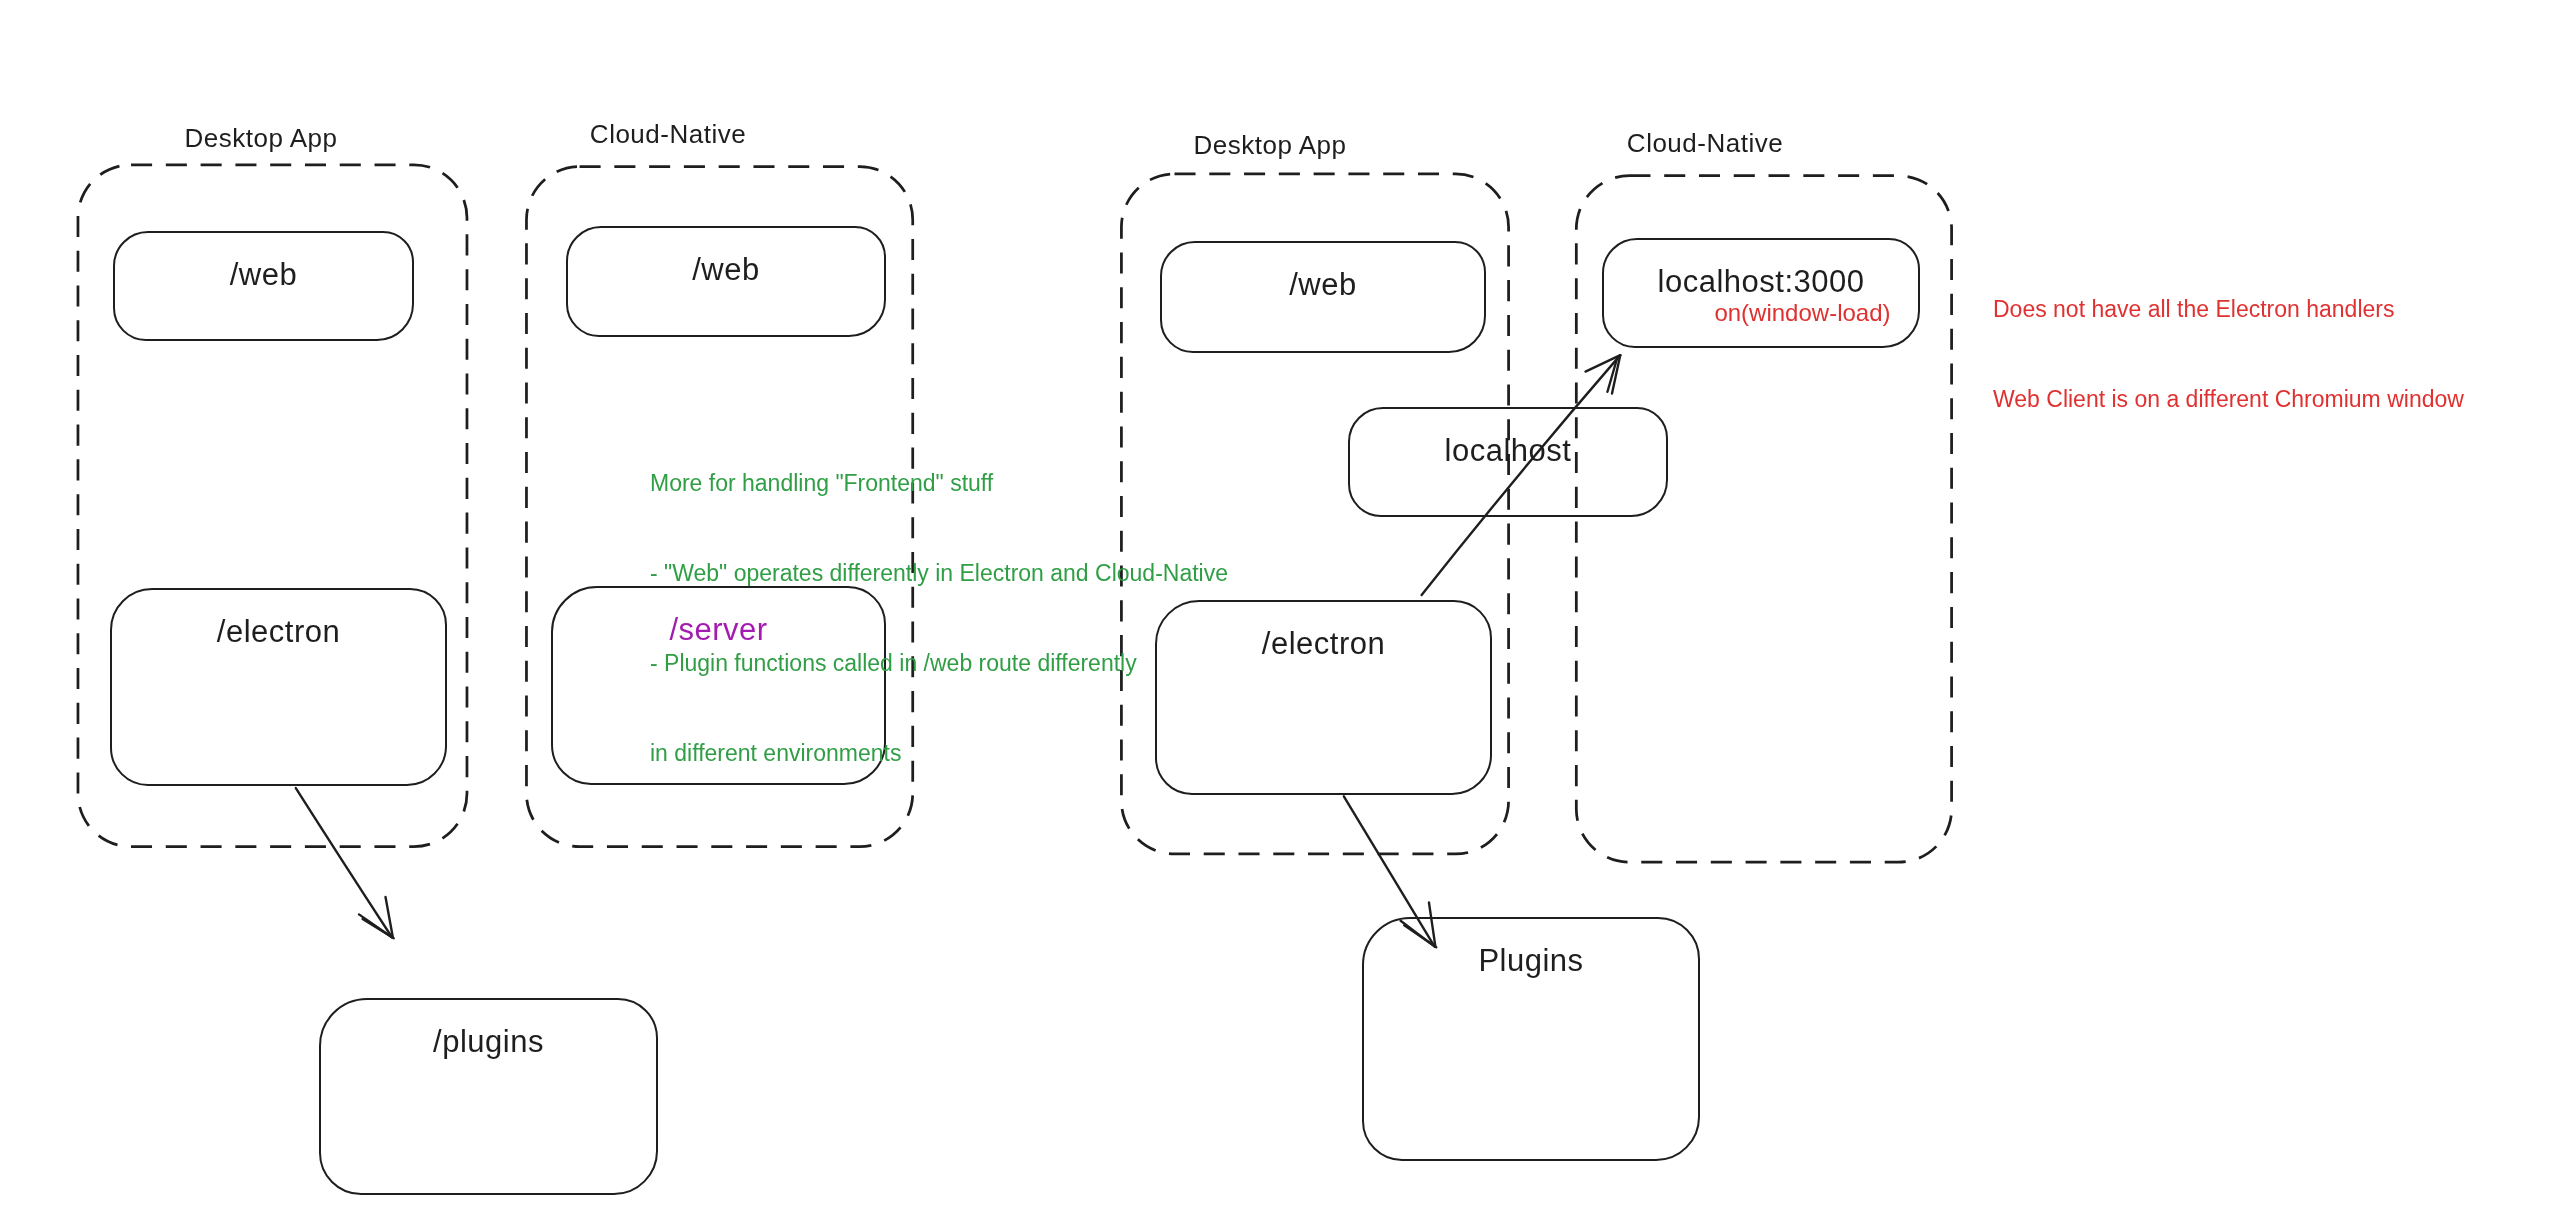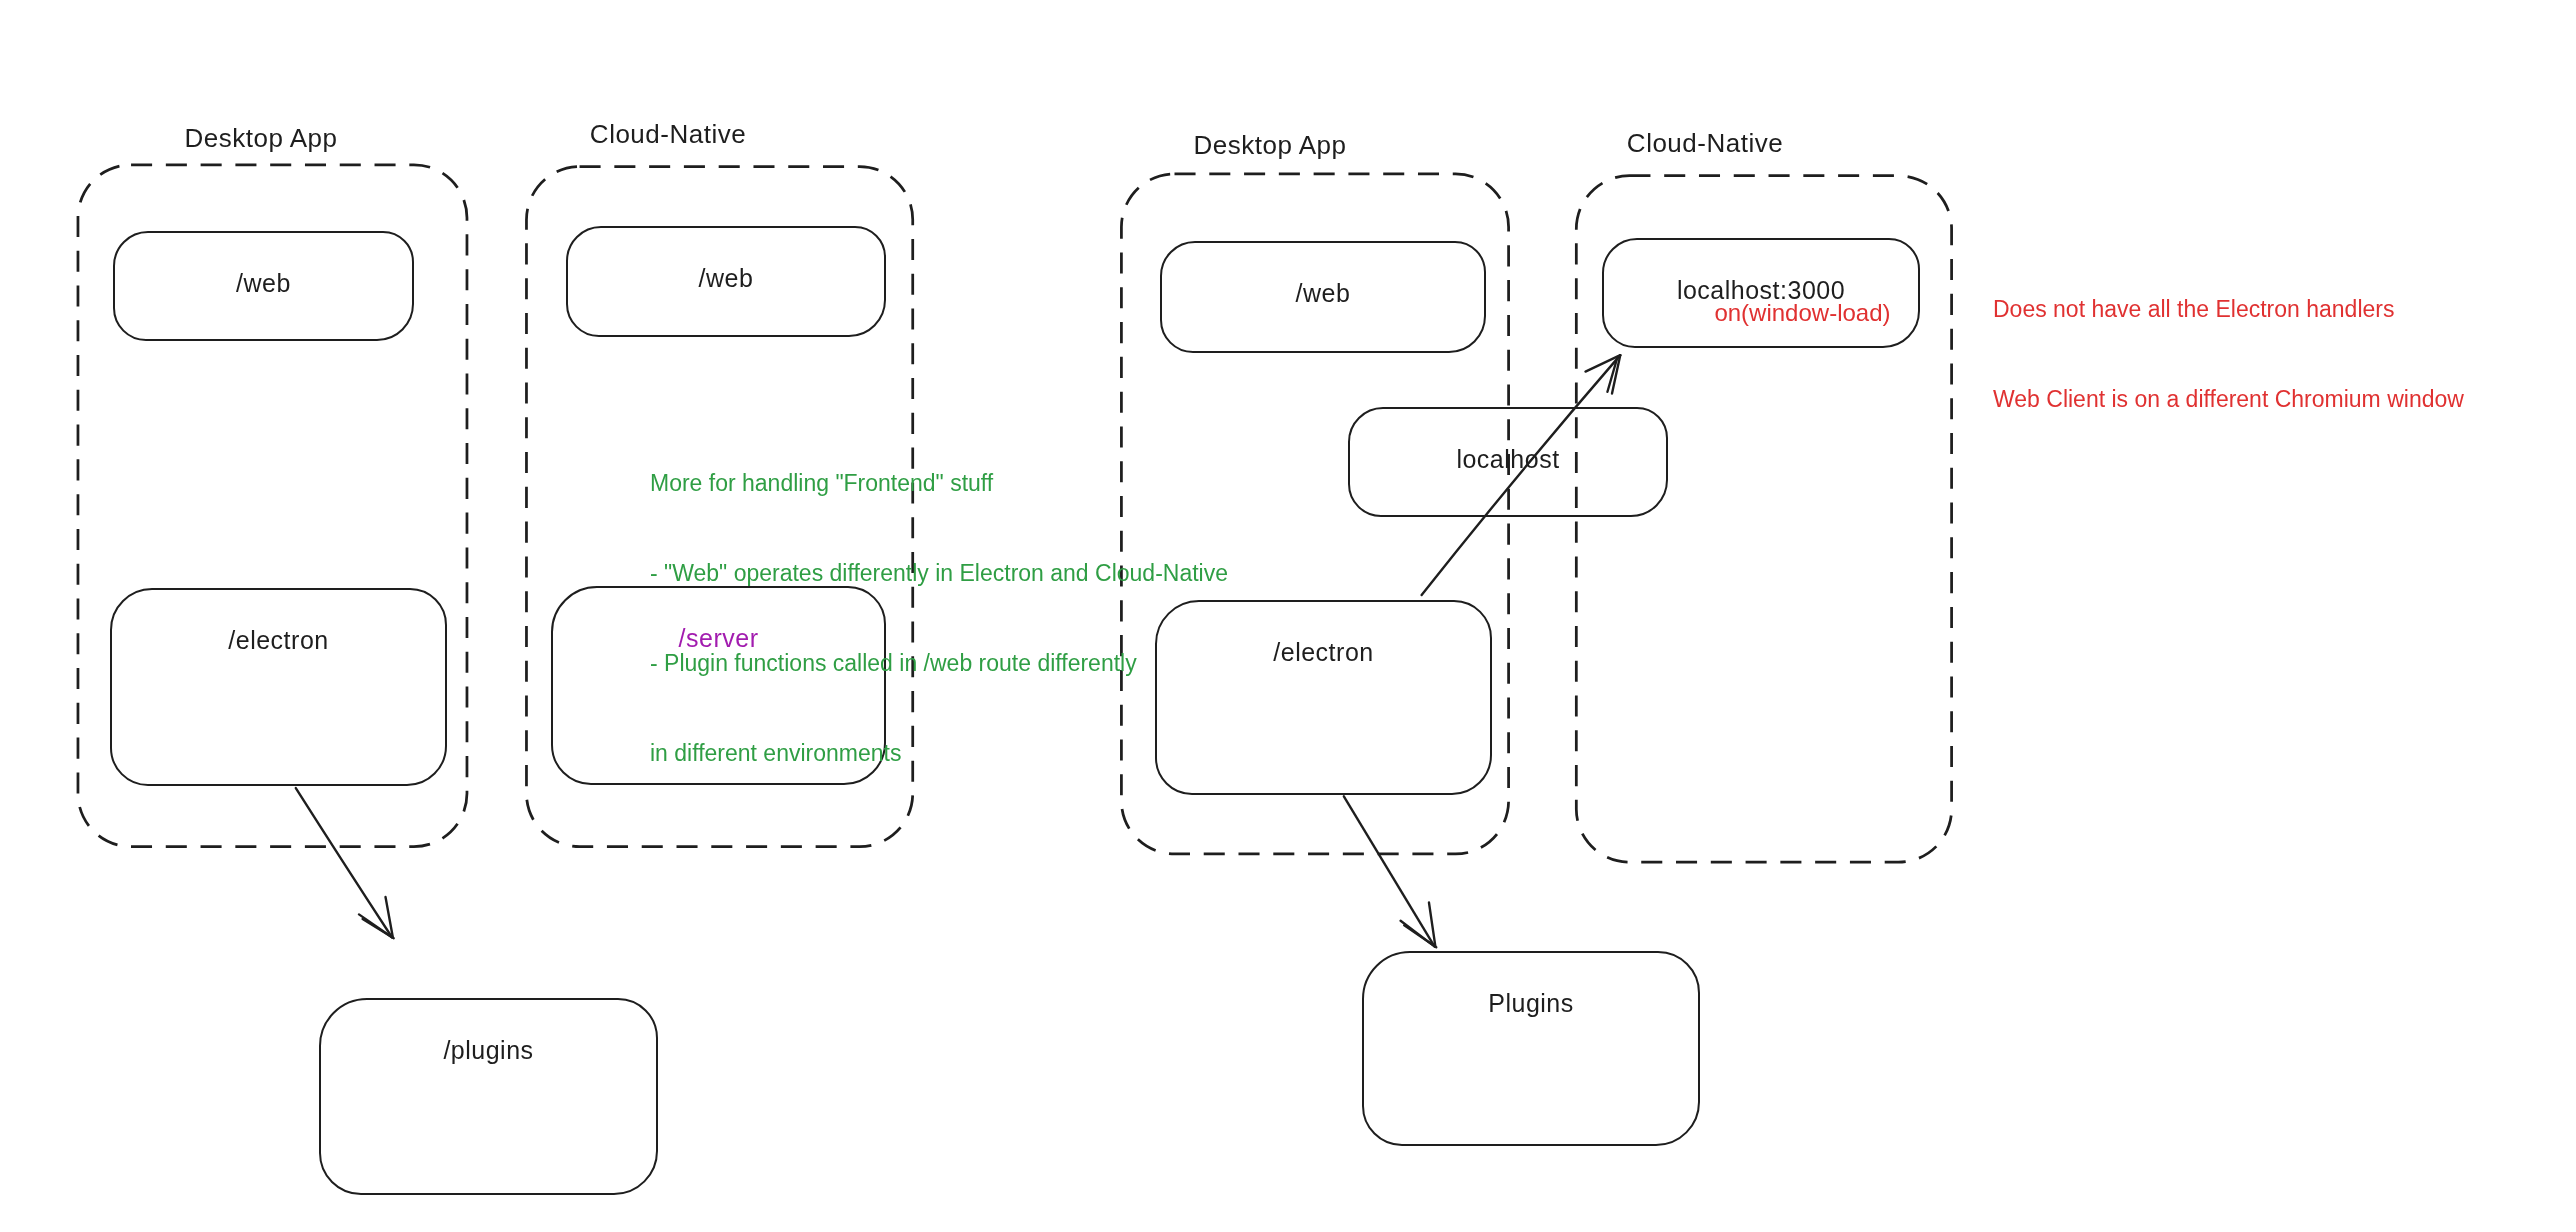--- a/index.html
+++ b/index.html
@@ -35,22 +35,22 @@
   .node {
     position: absolute;
     border: 2.4px solid #1e1e1e;
     border-radius: 35px 31px 37px 33px;
     background: transparent;
     box-sizing: border-box;
     text-align: center;
   }
   .node .label {
     display: block;
-    margin-top: 36px;
-    font-size: 25px;
+    margin-top: 24px;
+    font-size: 31px;
     letter-spacing: 0.5px;
     white-space: nowrap;
   }
   .label-red { color: #a21caf; }
   .sub-label {
     position: absolute;
     right: 27.5px;
     top: 59px;
     font-size: 24px;
     color: #e03131;
@@ -113,21 +113,21 @@
 
   <div class="node" style="left:1155px; top:600px; width:337px; height:195px; border-radius:44px 38px 40px 37px;">
     <span class="label">/electron</span>
   </div>
 
   <div class="node" style="left:1602px; top:238px; width:318px; height:110px;">
     <span class="label">localhost:3000</span>
     <span class="sub-label">on(window-load)</span>
   </div>
 
-  <div class="node" style="left:1362px; top:951px; width:338px; height:195px; border-radius:48px 42px 44px 40px;">
+  <div class="node" style="left:1362px; top:917px; width:338px; height:244px; border-radius:48px 42px 44px 40px;">
     <span class="label">Plugins</span>
   </div>
 
   <div class="note note-green" style="left:650px; top:408px;">
     <div>More for handling "Frontend" stuff</div>
     <div>- "Web" operates differently in Electron and Cloud-Native</div>
     <div>- Plugin functions called in /web route differently</div>
     <div>in different environments</div>
   </div>
 

